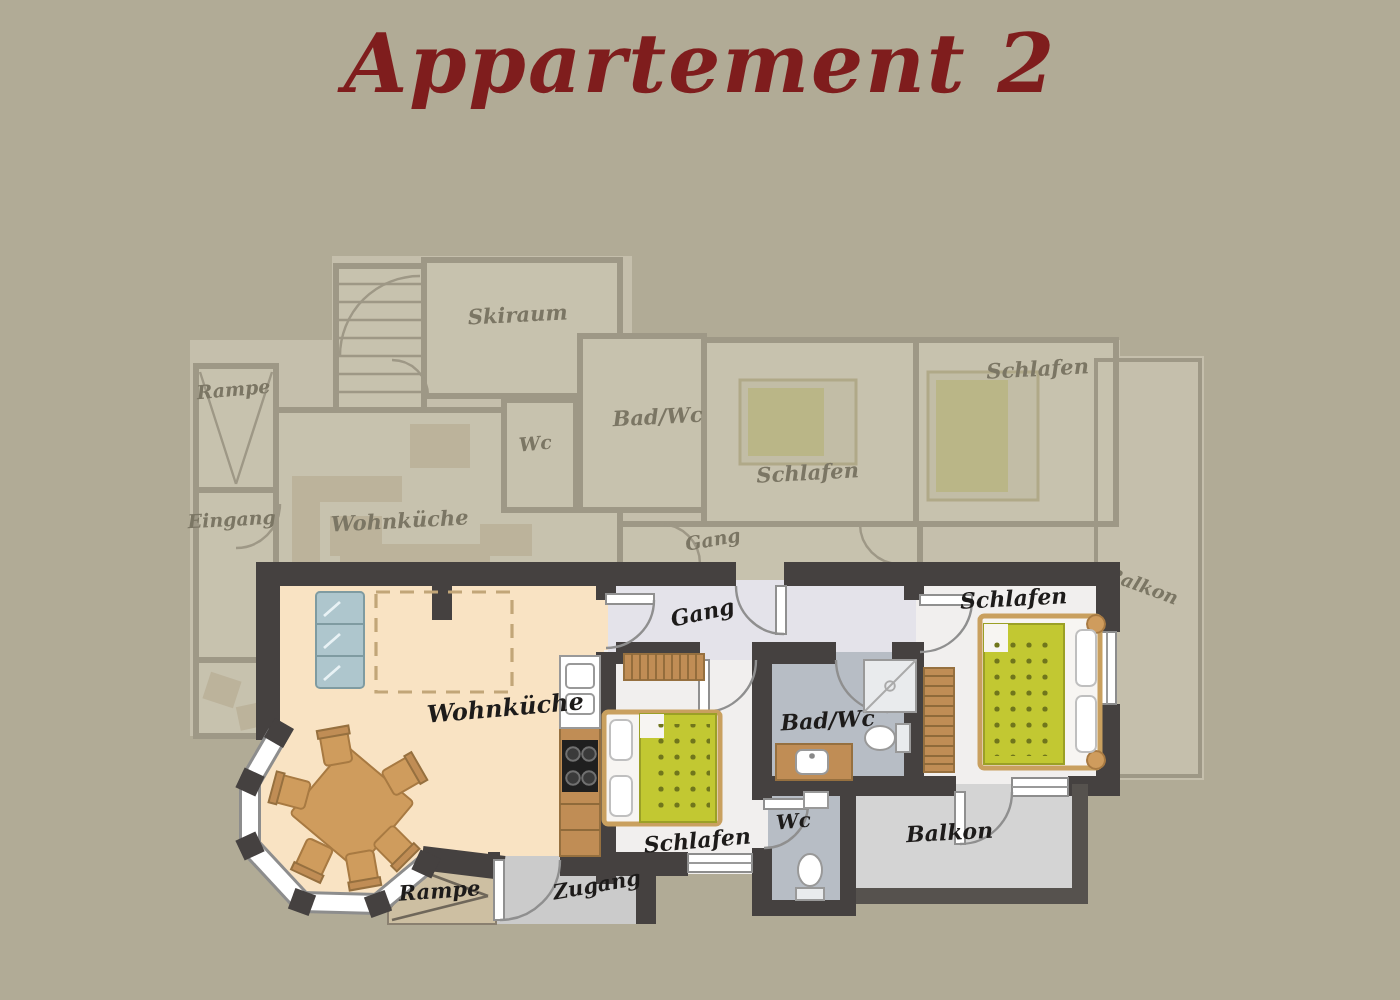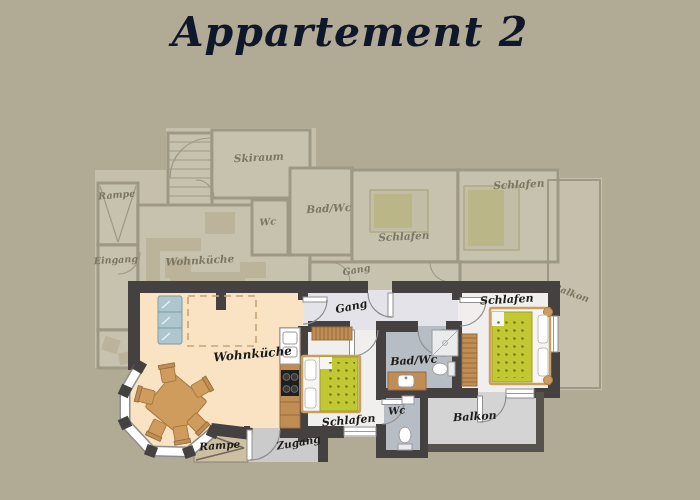--- a/index.html
+++ b/index.html
@@ -1,19 +1,19 @@
 <!DOCTYPE html>
 <html><head>
 <meta charset="utf-8">
 <style>
   html,body{margin:0;padding:0;background:#8f8a78;}
   .stage{position:relative;width:700px;height:500px;background:#b1ab96;overflow:hidden;
          font-family:"DejaVu Serif",serif;}
   .title{position:absolute;top:8px;left:0;width:700px;text-align:center;
-         font-size:41px;font-style:italic;font-weight:bold;color:#0f172a;letter-spacing:1px;}
+         font-size:41px;font-style:italic;font-weight:bold;color:#7f1d1d;letter-spacing:1px;}
   svg{position:absolute;left:0;top:0;}
   
   .wall{fill:#454140}
   .wallb{fill:#56524e}
   .floor-wk{fill:#f9e3c3}
   .floor-bed{fill:#f1efee}
   .floor-gang{fill:#e4e3ea}
   .floor-bad{fill:#b7bdc5}
   .floor-balk{fill:#d4d4d4}
   .floor-porch{fill:#cbcbcb}

